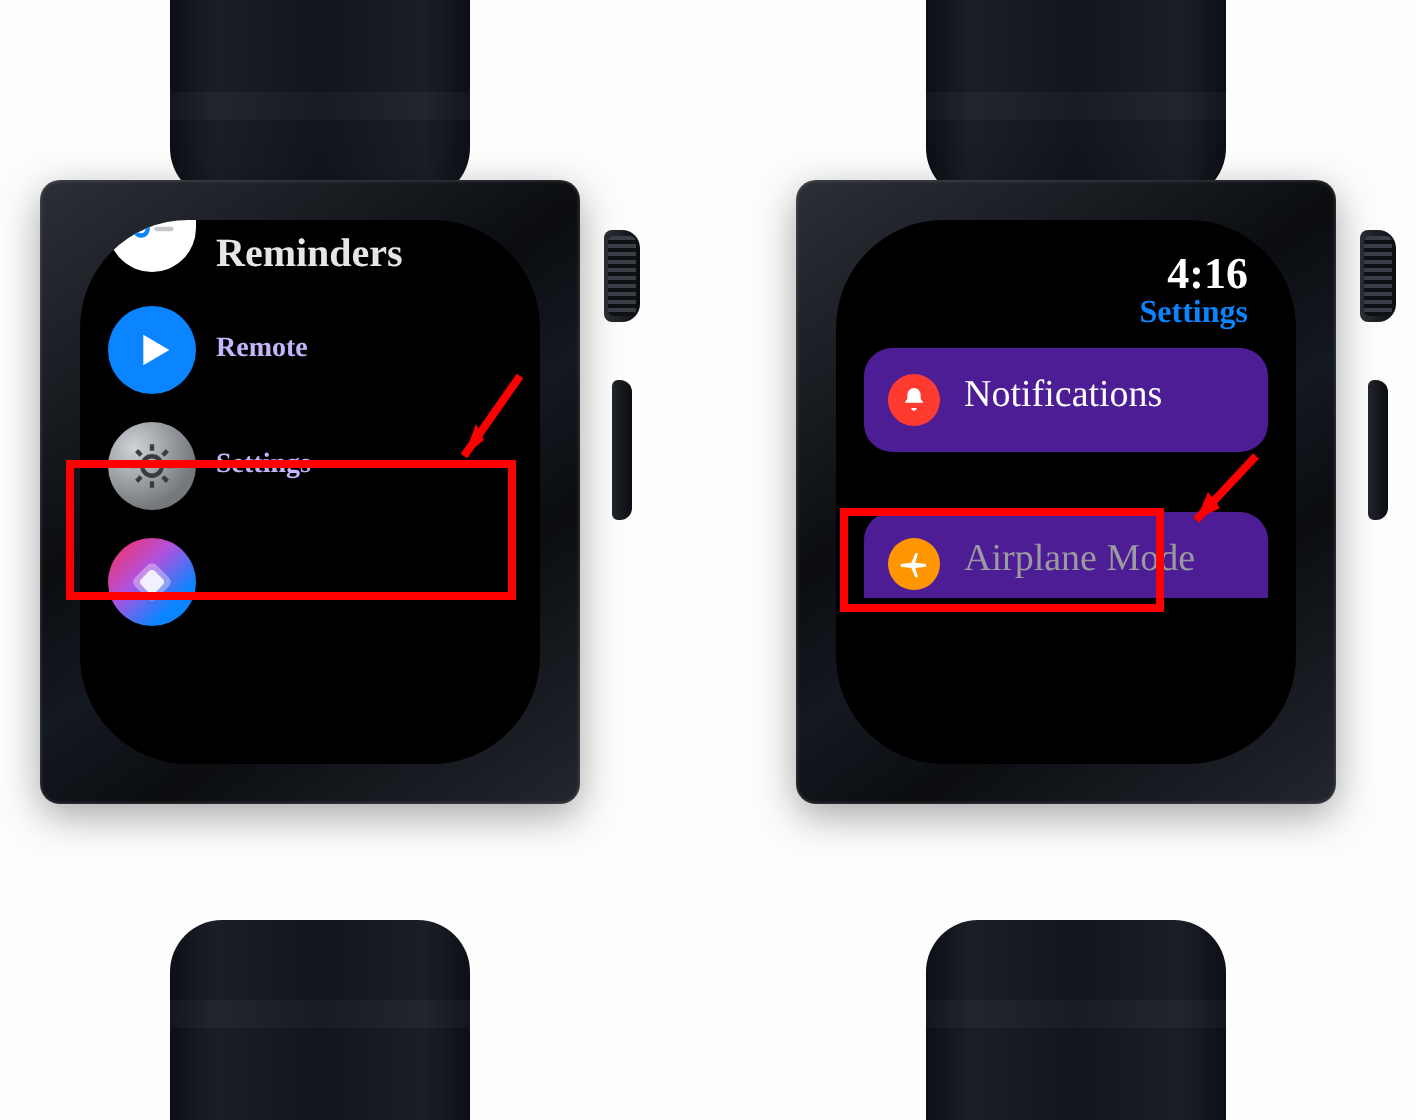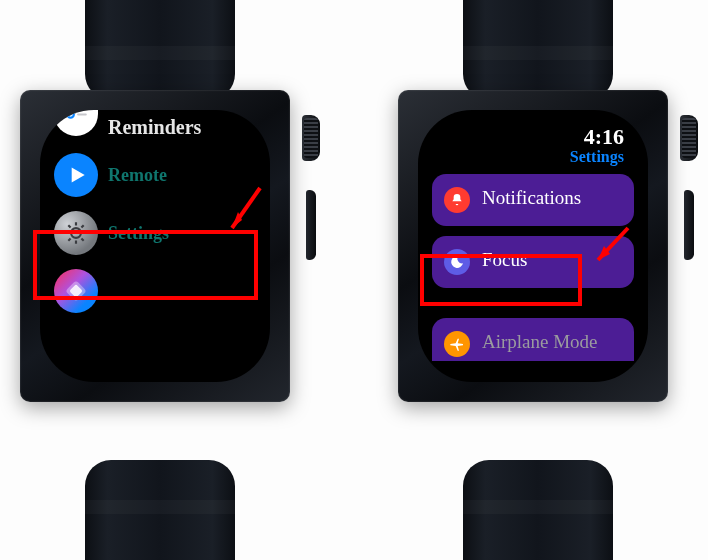--- a/index.html
+++ b/index.html
@@ -91,23 +91,23 @@
     padding: 7px 4px;
     position: relative;
   }
   .app-icon {
     width: 44px; height: 44px;
     border-radius: 50%;
     display: flex; align-items: center; justify-content: center;
     flex-shrink: 0;
   }
   .app-label {
-    font-size: 18px;
+    font-size: 14px;
     font-weight: 600;
-    color: #0f766e;
+    color: #c4b5fd;
     white-space: nowrap;
   }
   .row-reminders .app-icon{height:30px;border-radius:0 0 22px 22px;background:#fff;margin-top:-14px;}
   .row-reminders{padding-top:0;margin-top:-4px;align-items:flex-start;}
   .row-reminders .app-label{font-size:20px;color:#e6e6e6;margin-top:-4px;}
   .row-sleep .app-icon{height:26px;border-radius:22px 22px 0 0;background:#3fd9c4;}
   .row-sleep{padding-bottom:0;margin-bottom:-10px;}
 
   .icon-remote{background:#0a84ff;}
   .icon-settings{background:radial-gradient(circle at 30% 30%,#cfd2d6,#74787d 70%);}
@@ -223,28 +223,20 @@
         <div class="settings-row">
           <div class="set-icon ic-notif">
             <svg viewBox="0 0 24 24">
                 <path d="M12 3a5 5 0 0 0-5 5v3l-2 3h14l-2-3V8a5 5 0 0 0-5-5zM10 18a2 2 0 0 0 4 0" fill="#fff"></path>
               </svg>
           </div>
           <span class="set-label">Notifications</span>
         </div>
 
 
-        <div class="settings-row">
-          <div class="set-icon ic-focus">
-            <svg viewBox="0 0 24 24">
-                <path d="M14 3a9 9 0 1 0 7 11 7 7 0 0 1-7-11z" fill="#fff"></path>
-              </svg>
-          </div>
-          <span class="set-label">Focus</span>
-        </div>
 
         <div class="settings-row cut">
           <div class="set-icon ic-airplane">
             <svg viewBox="0 0 24 24">
                 <path d="M2 12l8-1 3-7h2l-2 7 8 1v2l-8 1 2 7h-2l-3-7-8-1z" fill="#fff"></path>
               </svg>
           </div>
           <span class="set-label" style="color:#9b9b9f">Airplane Mode</span>
         </div>
 

